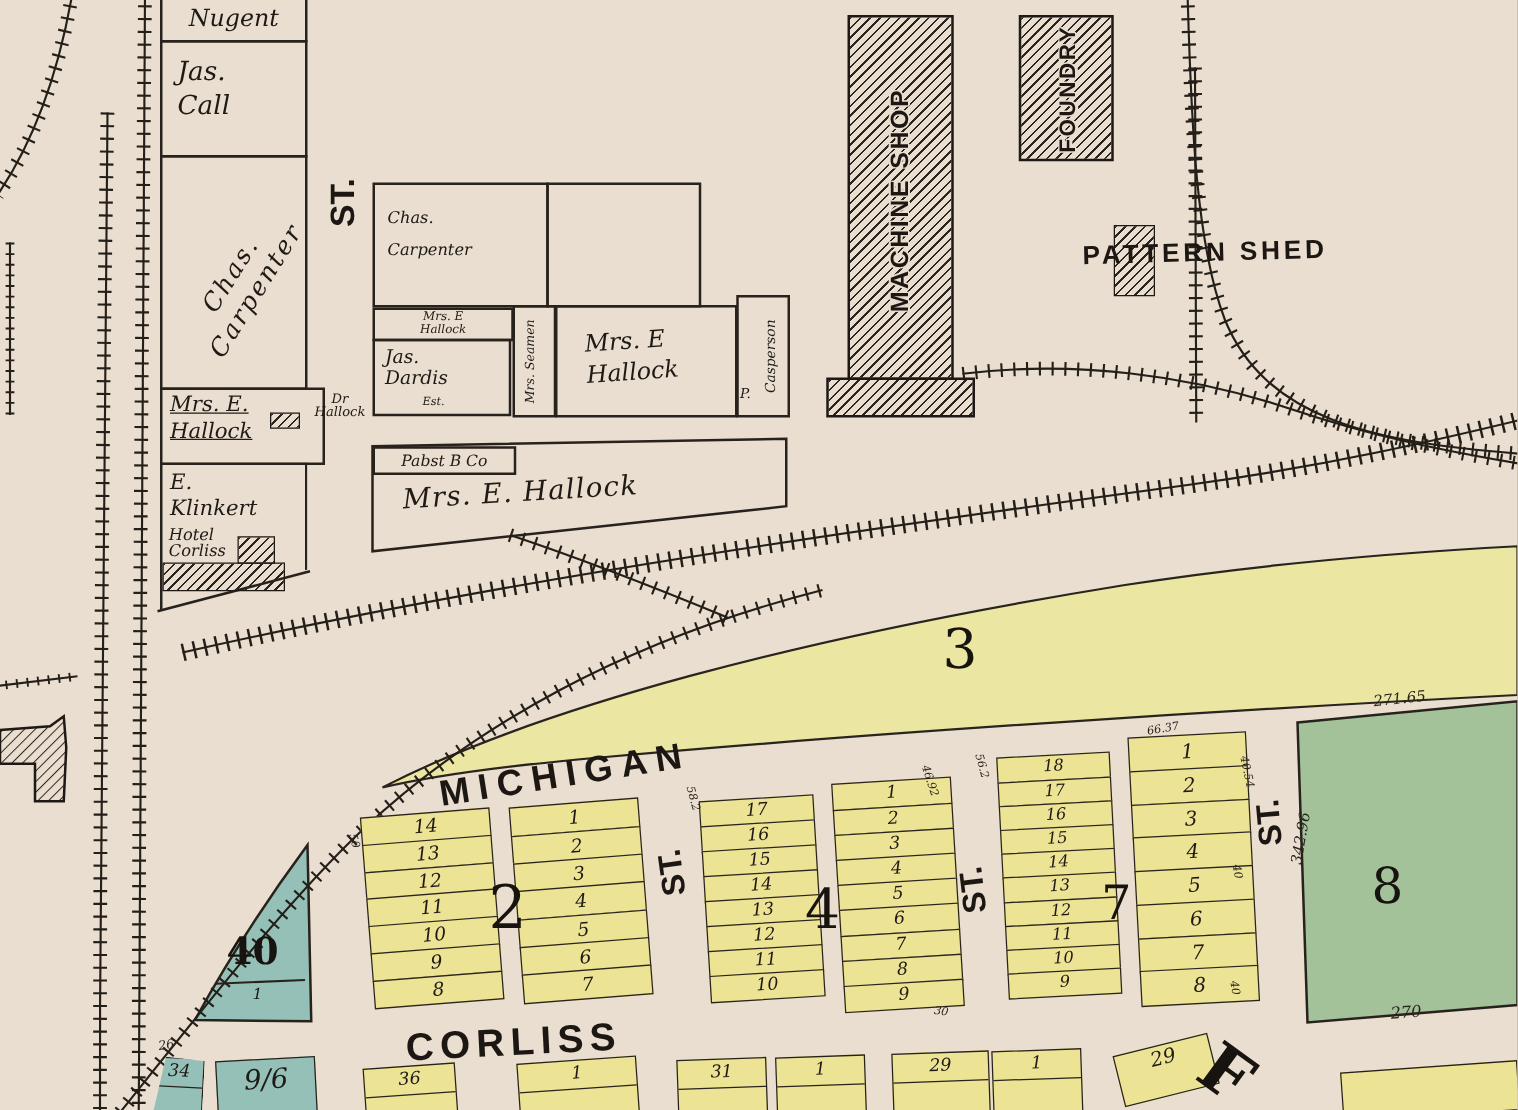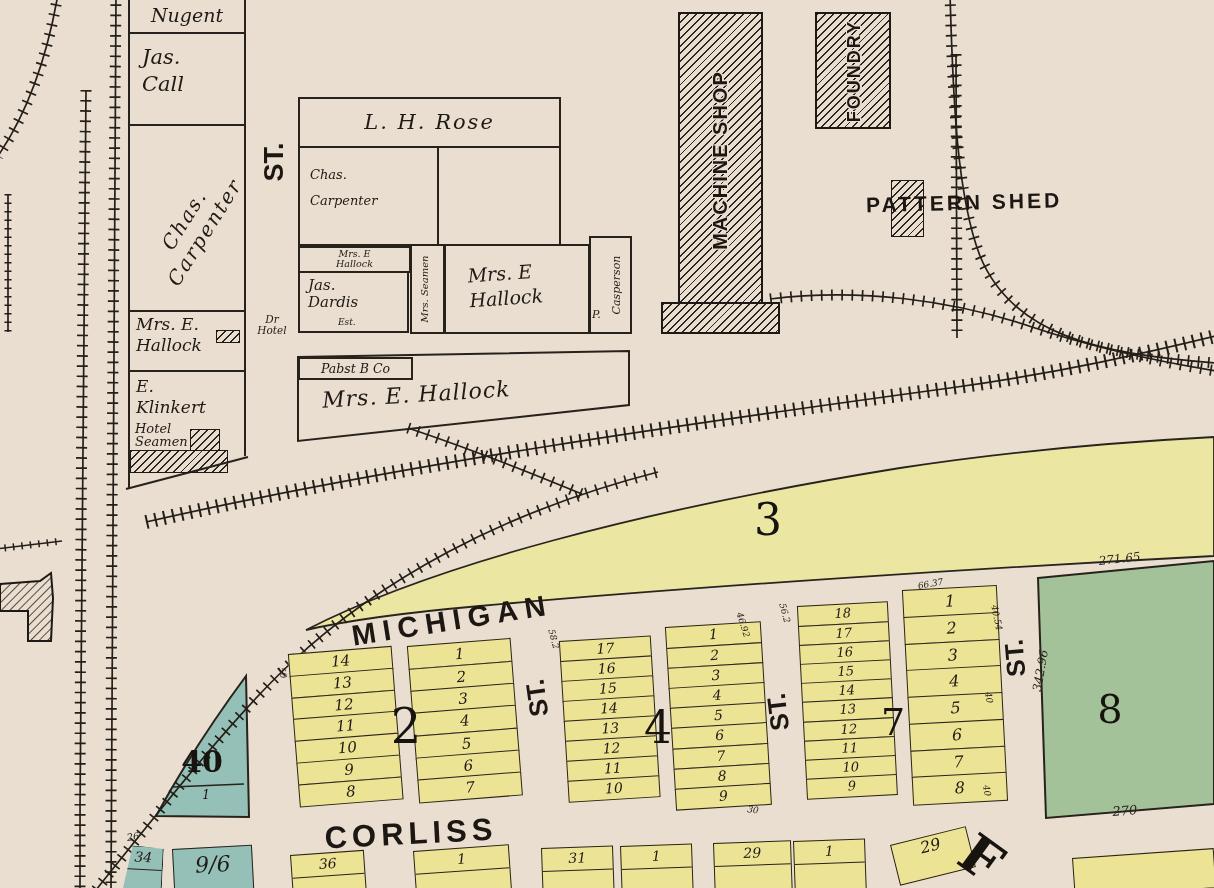--- a/index.html
+++ b/index.html
@@ -104,39 +104,36 @@
 
   <div class="bx" style="left:128px;top:-4px;width:118px;height:38px;">
     <div class="hw" style="padding-top:6px;text-align:center;font-size:19px;">Nugent</div>
   </div>
   <div class="bx" style="left:128px;top:32px;width:118px;height:94px;">
     <div class="hw pre" style="padding:10px 0 0 12px;font-size:21px;line-height:27px;">Jas.
 Call</div>
   </div>
   <div class="bx" style="left:128px;top:124px;width:118px;height:188px;"></div>
   <div class="abs hw" style="left:90px;top:207px;width:190px;height:26px;text-align:center;font-size:20px;letter-spacing:2px;transform:rotate(-58deg);">Chas. Carpenter</div>
-  <div class="bx" style="left:128px;top:310px;width:118px;height:62px;">
+  <div class="bx" style="left:128px;top:310px;width:132px;height:62px;text-decoration:underline;">
     <div class="hw pre" style="padding:2px 0 0 6px;font-size:17px;line-height:21px;">Mrs. E.
 Hallock</div>
   </div>
   <div class="hb" style="left:216px;top:330px;width:24px;height:13px;border-width:1.5px;"></div>
   <div class="abs hw pre" style="left:246px;top:314px;width:52px;font-size:10.5px;line-height:11px;text-align:center;">Dr
-Hotel</div>
+Hallock</div>
   <div class="bx" style="left:128px;top:370px;width:118px;height:119px;clip-path:polygon(0 0,100% 0,100% 72%,0 100%);border-bottom:none;">
     <div class="hw pre" style="padding:4px 0 0 6px;font-size:17px;line-height:21px;">E.
 Klinkert</div>
     <div class="hw pre" style="position:absolute;left:5px;top:50px;font-size:13px;line-height:13px;">Hotel
-Seamen</div>
+Corliss</div>
   </div>
   <div class="hb" style="left:190px;top:429px;width:30px;height:22px;border-width:1.5px;"></div>
   <div class="hb" style="left:130px;top:450px;width:98px;height:23px;border-width:1.5px;"></div>
 
-  <div class="bx" style="left:298px;top:97px;width:263px;height:51px;">
-    <div class="hw" style="text-align:center;line-height:47px;font-size:21px;letter-spacing:2px;">L. H. Rose</div>
-  </div>
   <div class="bx" style="left:298px;top:146px;width:141px;height:100px;">
     <div class="hw pre" style="padding:14px 0 0 10px;font-size:13px;line-height:26px;">Chas.
 Carpenter</div>
   </div>
   <div class="bx" style="left:437px;top:146px;width:124px;height:100px;"></div>
   <div class="bx" style="left:298px;top:246px;width:113px;height:27px;">
     <div class="hw pre" style="padding-top:1px;text-align:center;font-size:9.5px;line-height:10px;">Mrs. E
 Hallock</div>
   </div>
   <div class="bx" style="left:298px;top:271px;width:111px;height:62px;">

